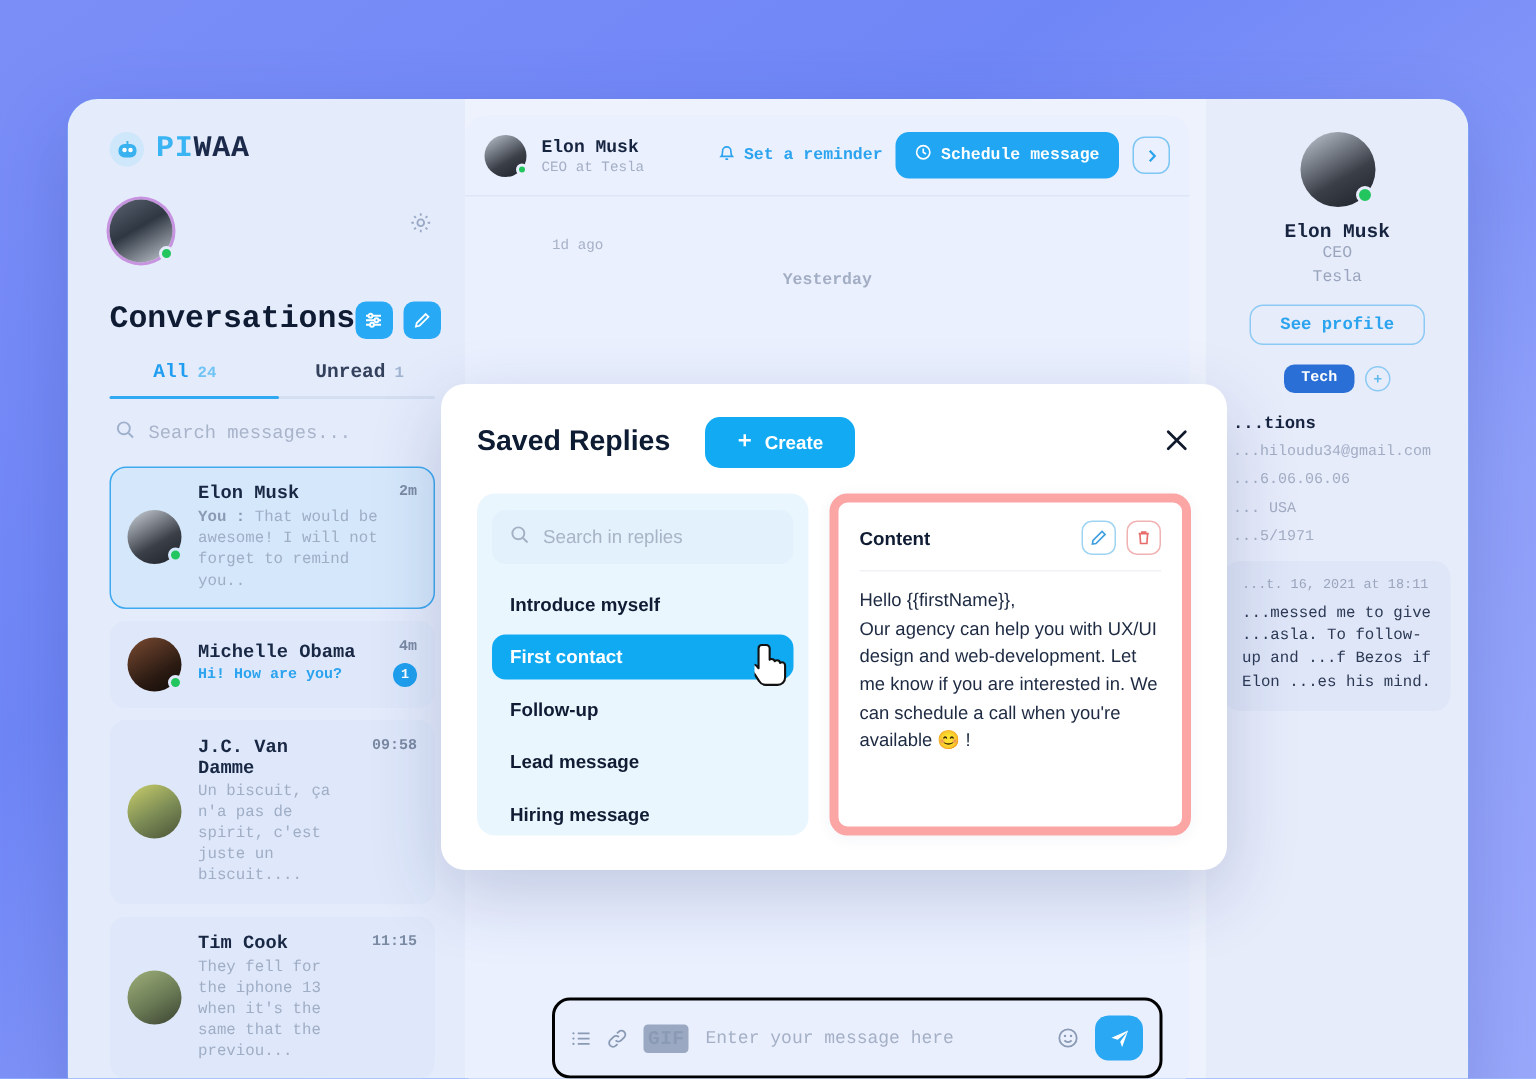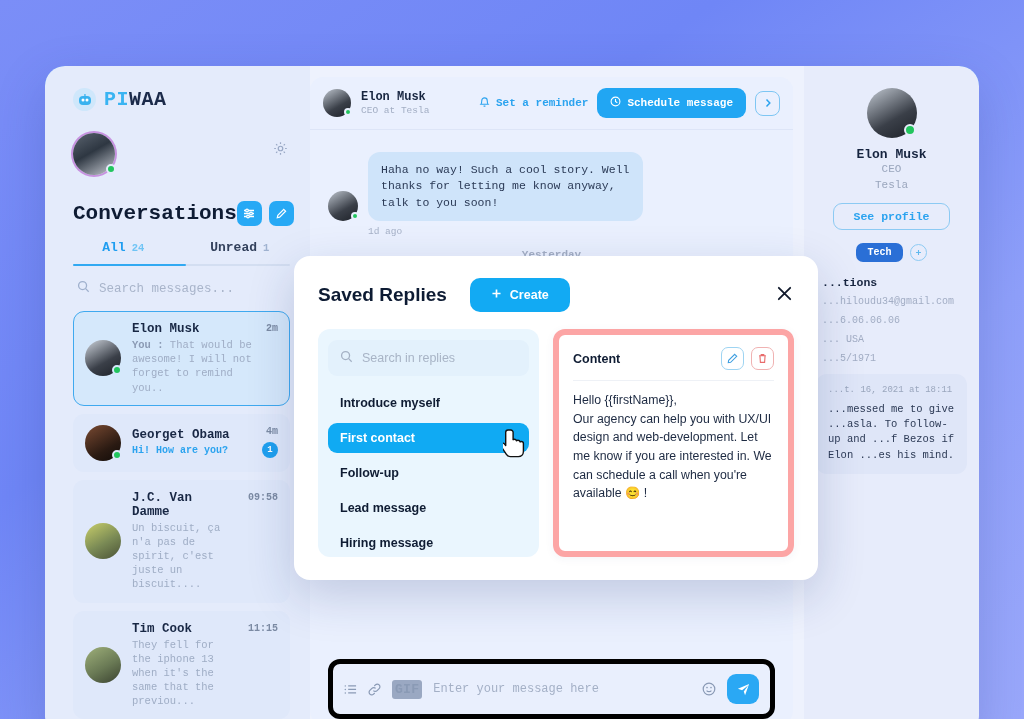--- a/index.html
+++ b/index.html
@@ -164,22 +164,22 @@
     background: #cfe4fa; border-radius: 12px;
     padding: 10px 13px; max-width: 275px;
     font-size: 11.5px; color: #2b3a56; line-height: 1.42;
   }
   .msg-time { font-size: 9.5px; color: #a6b1c7; margin: 5px 0 0 40px; }
   .day-sep { text-align: center; font-size: 11px; color: #a3aec4; margin-top: 12px; font-weight: 600; }
 
   .composer-wrap { padding: 0 18px 6px; }
   .composer {
     display: flex; align-items: center; gap: 11px;
-    background: #e9effd; border: 5px solid #000000;
-    border-radius: 12px; padding: 10px 11px;
+    background: #e9effd; border: 2px solid #000000;
+    border-radius: 12px; padding: 10px 11px; margin-left: 40px;
   }
   .composer .ic { color: #8a9ab5; font-size: 13px; cursor: pointer; display: flex; align-items: center; }
   .gif-ic {
     font-size: 7.5px; font-weight: 700; color: #fff; background: #9aa8c2;
     border-radius: 3px; padding: 2px 3px; letter-spacing: .3px;
   }
   .composer input {
     flex: 1; border: none; background: transparent; outline: none;
     font-family: inherit; font-size: 12px; color: #5b6b86;
   }
@@ -381,21 +381,21 @@
           </div>
           <div class="ci-meta">
             <div class="ci-time">2m</div>
           </div>
         </div>
         <div class="conv-item">
           <div class="avatar ci-av" style="background:linear-gradient(150deg,#7a4a32,#2a1a12 65%,#120b08)">
             <span class="dot"></span>
           </div>
           <div class="ci-body">
-            <div class="ci-name">Georget Obama</div>
+            <div class="ci-name">Michelle Obama</div>
             <div class="ci-prev unread"><span>Hi! How are you?</span></div>
           </div>
           <div class="ci-meta">
             <div class="ci-time">4m</div>
             <div class="ci-badge">1</div>
           </div>
         </div>
         <div class="conv-item">
           <div class="avatar ci-av" style="background:linear-gradient(150deg,#c9cf6a,#7a8a55 55%,#4a5236)"></div>
           <div class="ci-body">
@@ -452,26 +452,20 @@
           </button>
           <button class="btn-round">
             <svg width="8" height="10" viewBox="0 0 8 10" stroke="#2ba3ef" stroke-width="1.5" fill="none">
                 <path d="M2.5 1.5L5.8 5 2.5 8.5"></path>
               </svg>
           </button>
         </div>
       </div>
 
       <div class="chat-body">
-        <div class="msg-row">
-          <div class="avatar msg-av" style="background:linear-gradient(150deg,#bfc6cf,#3a3f48 60%,#1d2128);">
-            <span class="dot"></span>
-          </div>
-          <div class="bubble">Haha no way! Such a cool story. Well thanks for letting me know anyway, talk to you soon!</div>
-        </div>
         <div class="msg-time">1d ago</div>
         <div class="day-sep">Yesterday</div>
       </div>
 
       <div class="composer-wrap">
         <div class="composer">
           <span class="ic">
             <svg width="13" height="11" viewBox="0 0 14 11" stroke="#8a9ab5" stroke-width="1.3" fill="none">
                 <path d="M4.5 1.6H13M4.5 5.4H13M4.5 9.2H13"></path>
                 <circle cx="1.4" cy="1.6" r=".8" fill="#8a9ab5" stroke="none"></circle>

